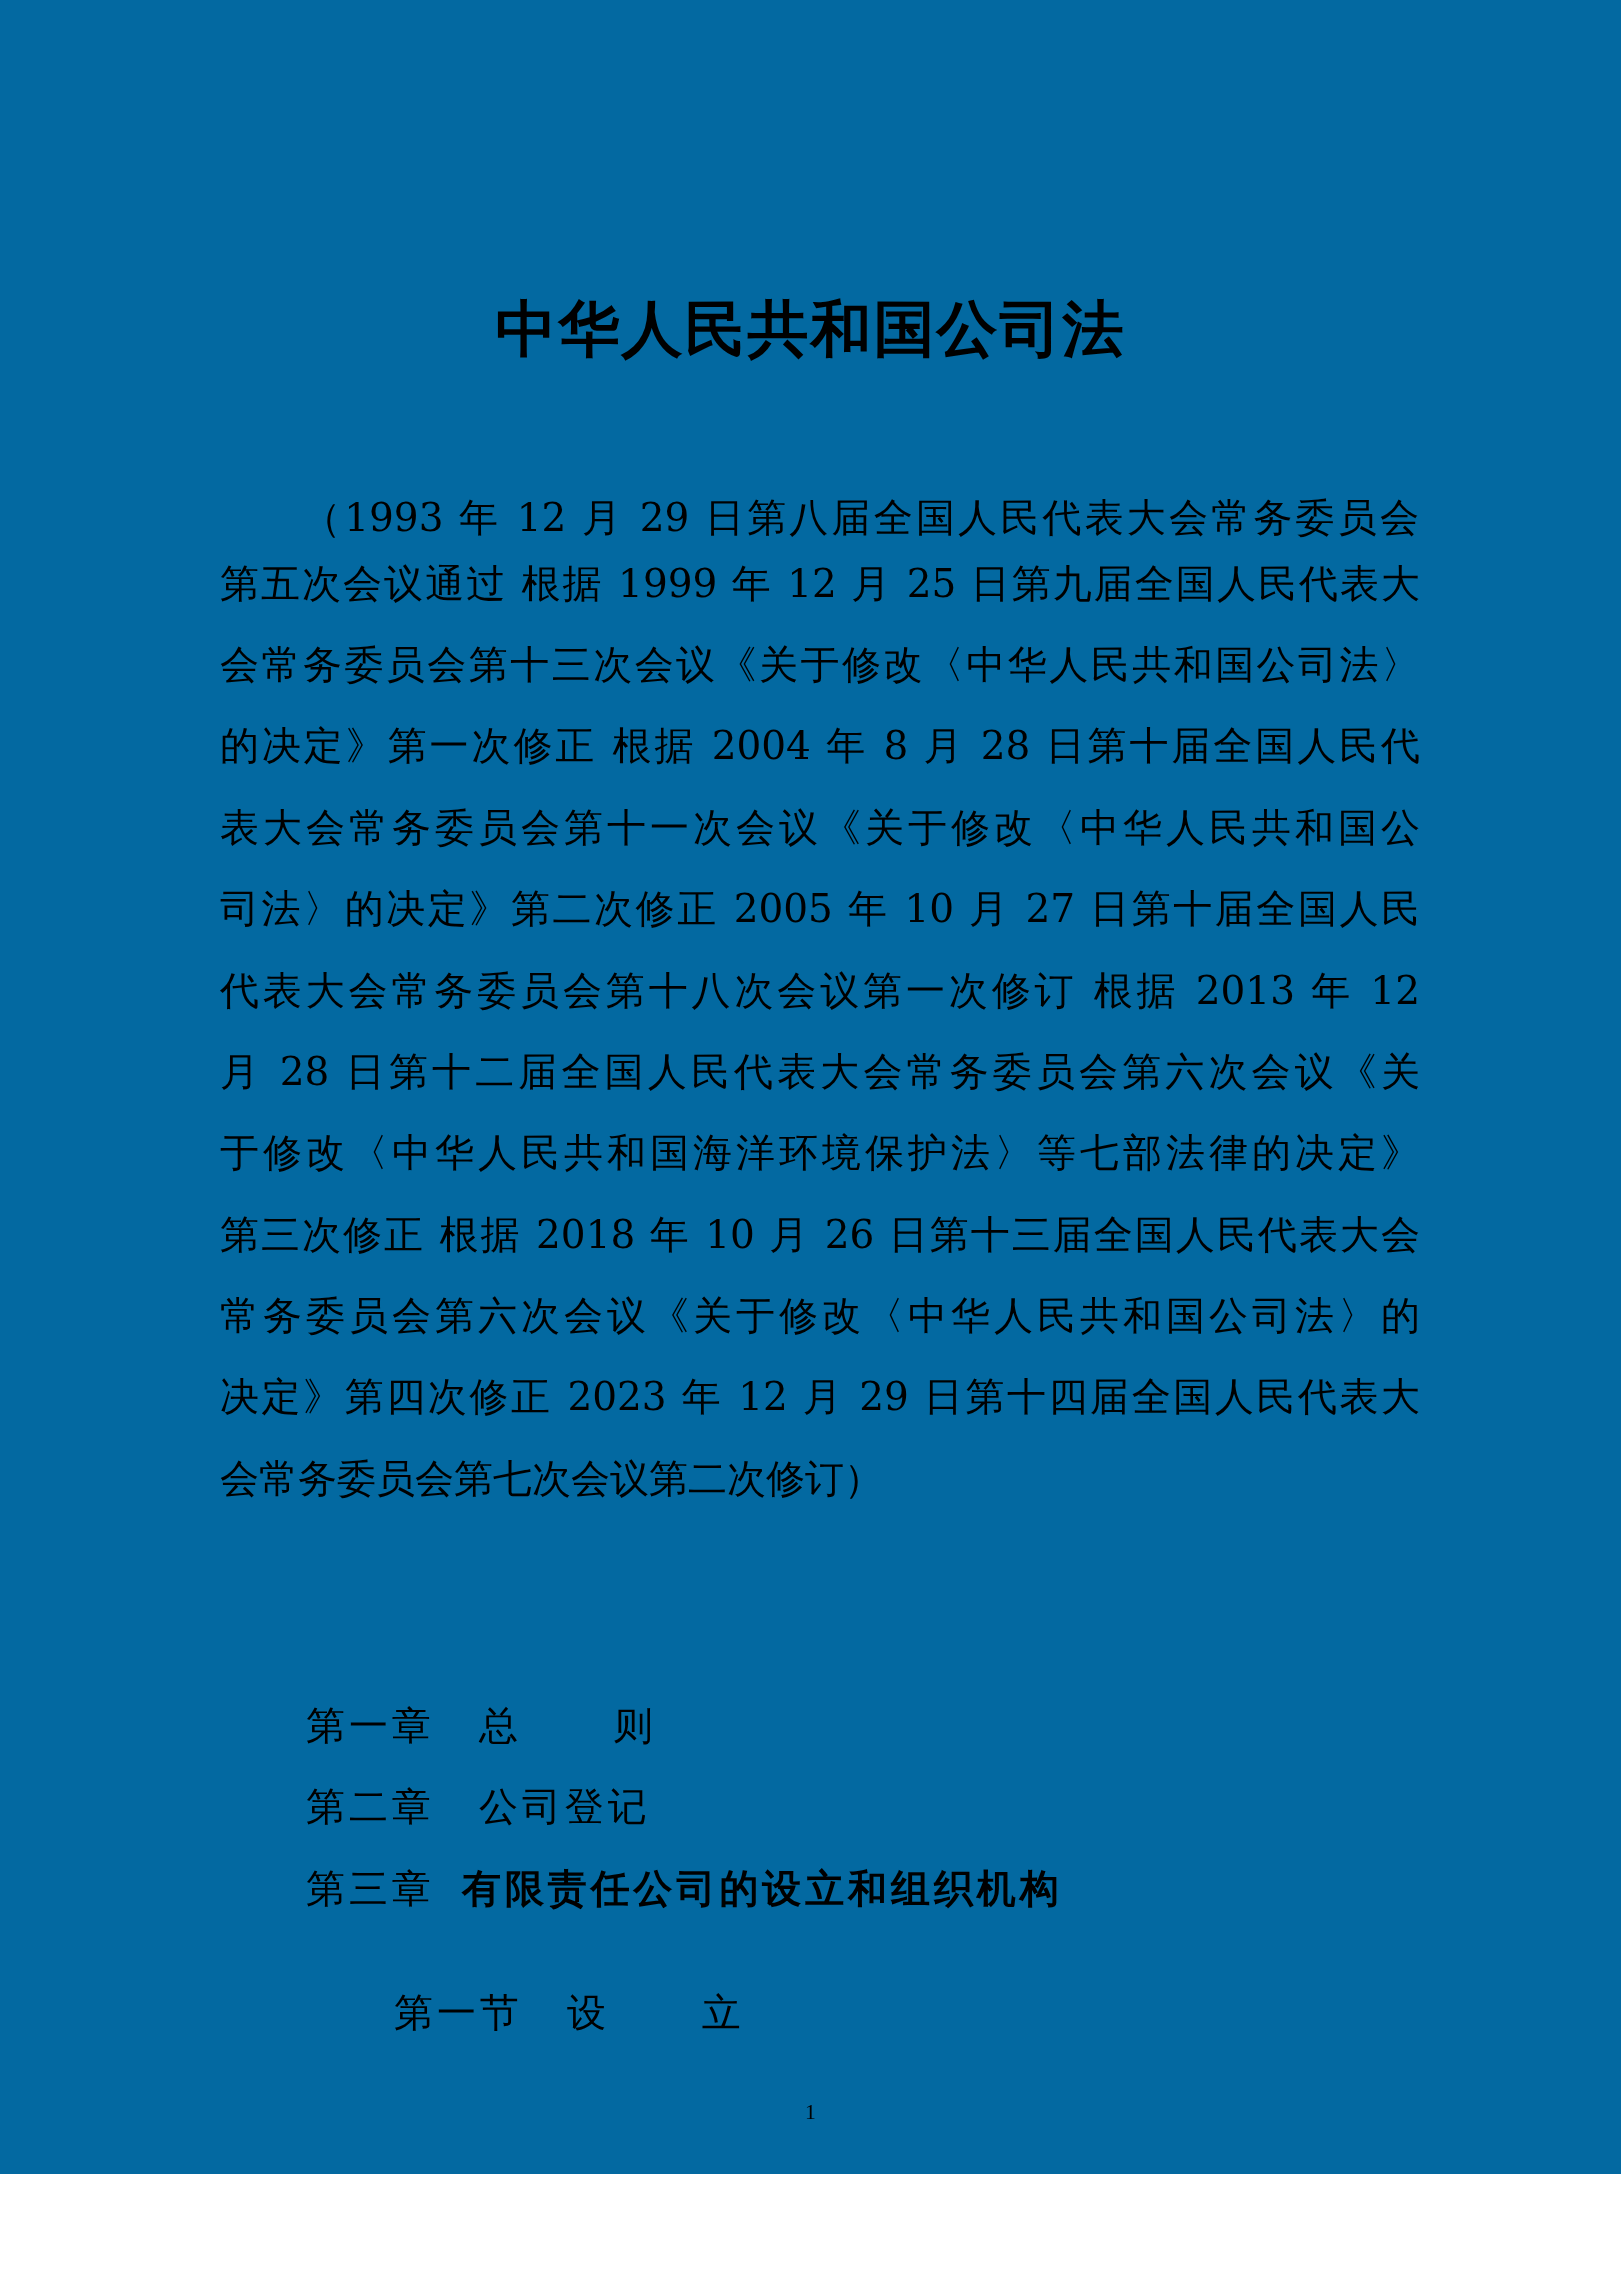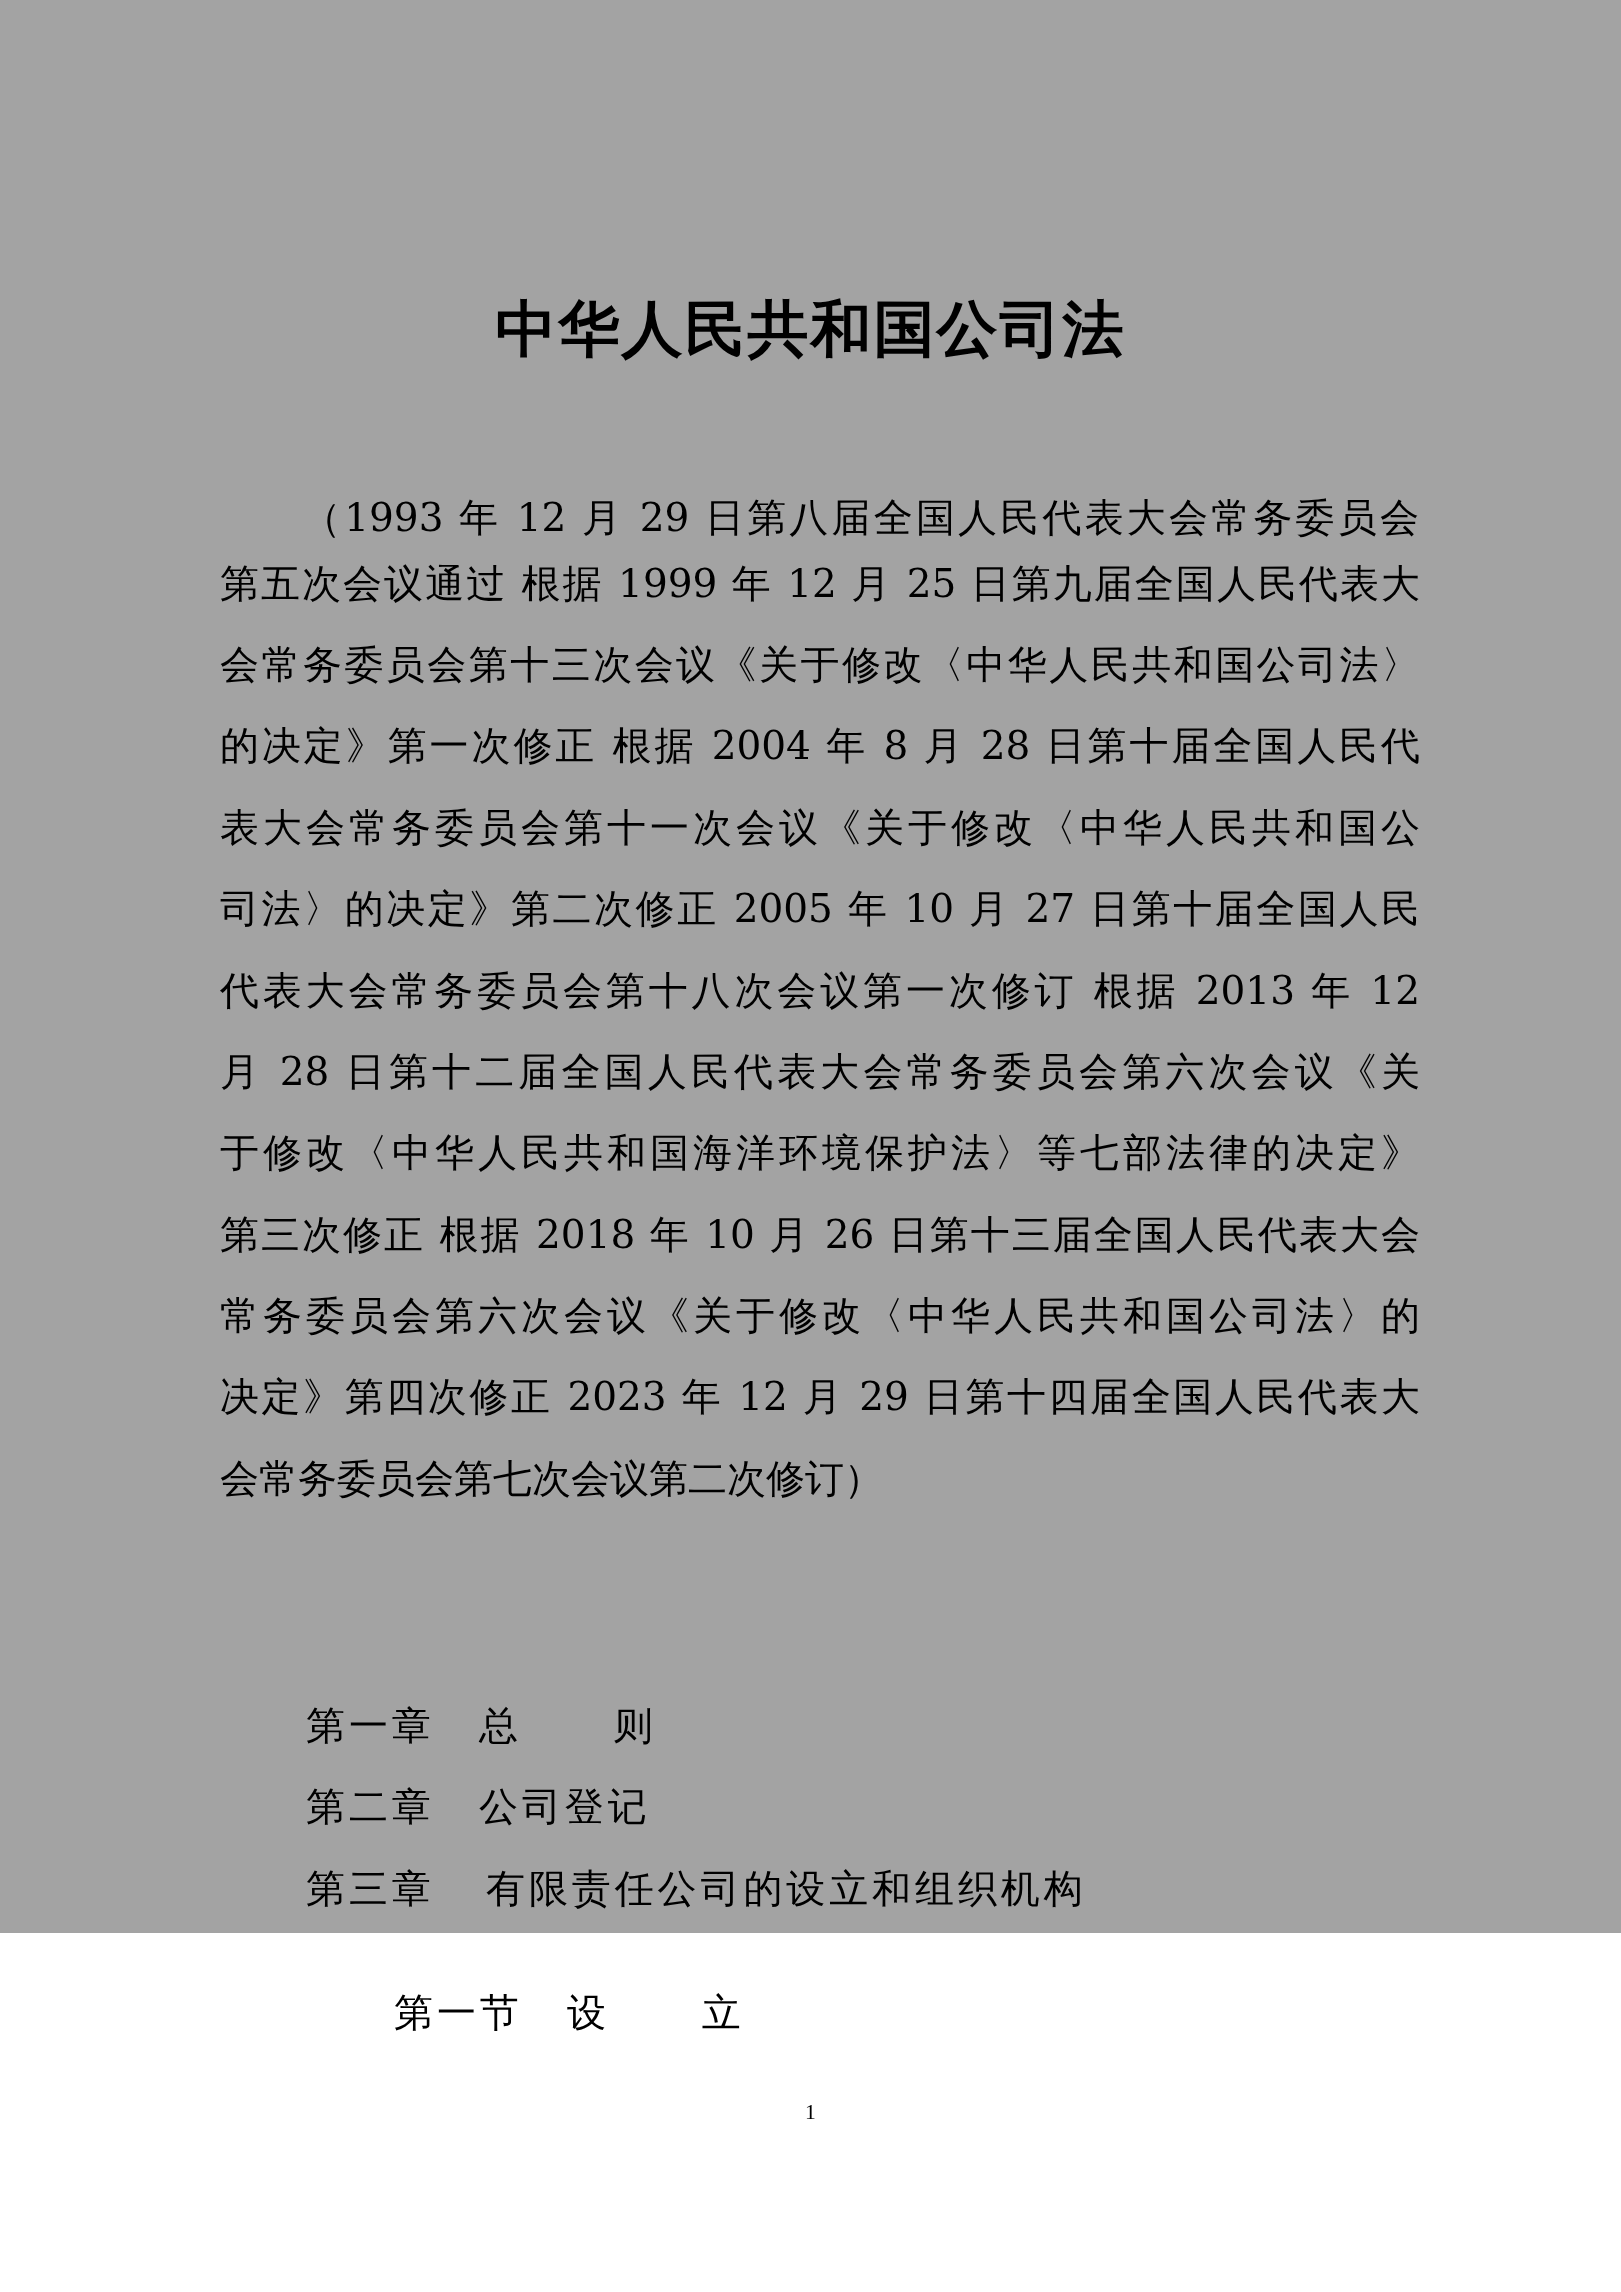--- a/index.html
+++ b/index.html
@@ -1,18 +1,18 @@
 <!DOCTYPE html>
 <html><head>
 <meta charset="utf-8">
 <style>
   html, body { margin: 0; padding: 0; background: #ffffff; }
   body { width: 1621px; height: 2293px; position: relative; overflow: hidden;
          font-family: "DejaVu Serif", "Liberation Serif", serif; color: #000; }
-  .page { position: absolute; left: 0; top: 0; width: 1621px; height: 1933px; background: #a3a3a3; }
+  .page { position: absolute; left: 0; top: 0; width: 1621px; height: 2174px; background: #0369a1; }
   .title { position: absolute; left: 0; width: 1621px; top: 292px; text-align: center;
            font-size: 61px; font-weight: bold; letter-spacing: 2px; line-height: 74px; }
   .para-line { position: absolute; left: 220px; width: 1200px; height: 59px;
                font-size: 39px; line-height: 59px; text-align: justify; text-align-last: justify;
                white-space: nowrap; }
   .para-line.first { left: 302px; width: 1117px; margin-top: 16px; }
   .para-line.last { text-align-last: left; }
   .toc-heading { position: absolute; left: 0; width: 1621px; top: 1613px; text-align: center;
                  font-size: 39px; line-height: 59px; }
   .toc-heading span { display: inline-block; }
@@ -51,21 +51,21 @@
     <div class="toc-row" style="left:306px; top:1696px; width:1078px; height:59px;">
       <span class="toc-num">第一章</span>
       <span class="toc-text" style="left:173px; letter-spacing:5.9px;text-align:center;">总　　则</span>
     </div>
     <div class="toc-row" style="left:306px; top:1777px; width:1078px; height:59px;">
       <span class="toc-num">第二章</span>
       <span class="toc-text" style="left:173px;">公司登记</span>
     </div>
     <div class="toc-row" style="left:306px; top:1859px; width:1078px; height:59px;">
       <span class="toc-num">第三章</span>
-      <span class="toc-text" style="left:180px;">有限责任公司的设立和组织机构</span>
+      <span class="toc-text" style="left:156px;font-weight:bold;">有限责任公司的设立和组织机构</span>
     </div>
     <div class="toc-row" style="left:394px; top:1941px; width:980px; height:59px;margin-top:42px;">
       <span class="toc-num">第一节</span>
       <span class="toc-text" style="left:173px; letter-spacing:5.9px;">设　　立</span>
     </div>
   </div>
 
   <div class="page-number">1</div>
 
 </div>

